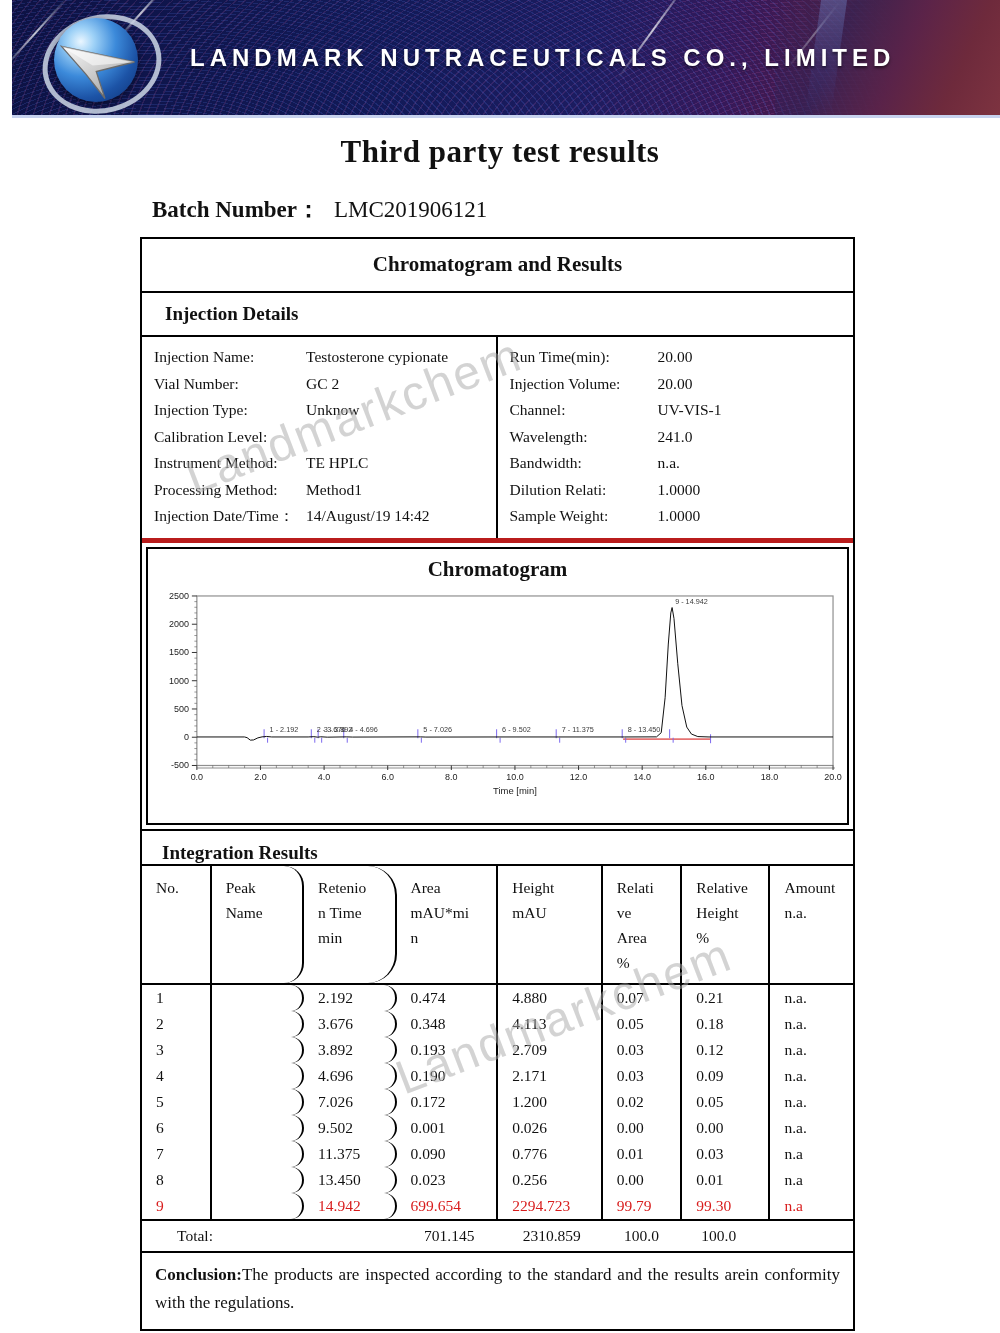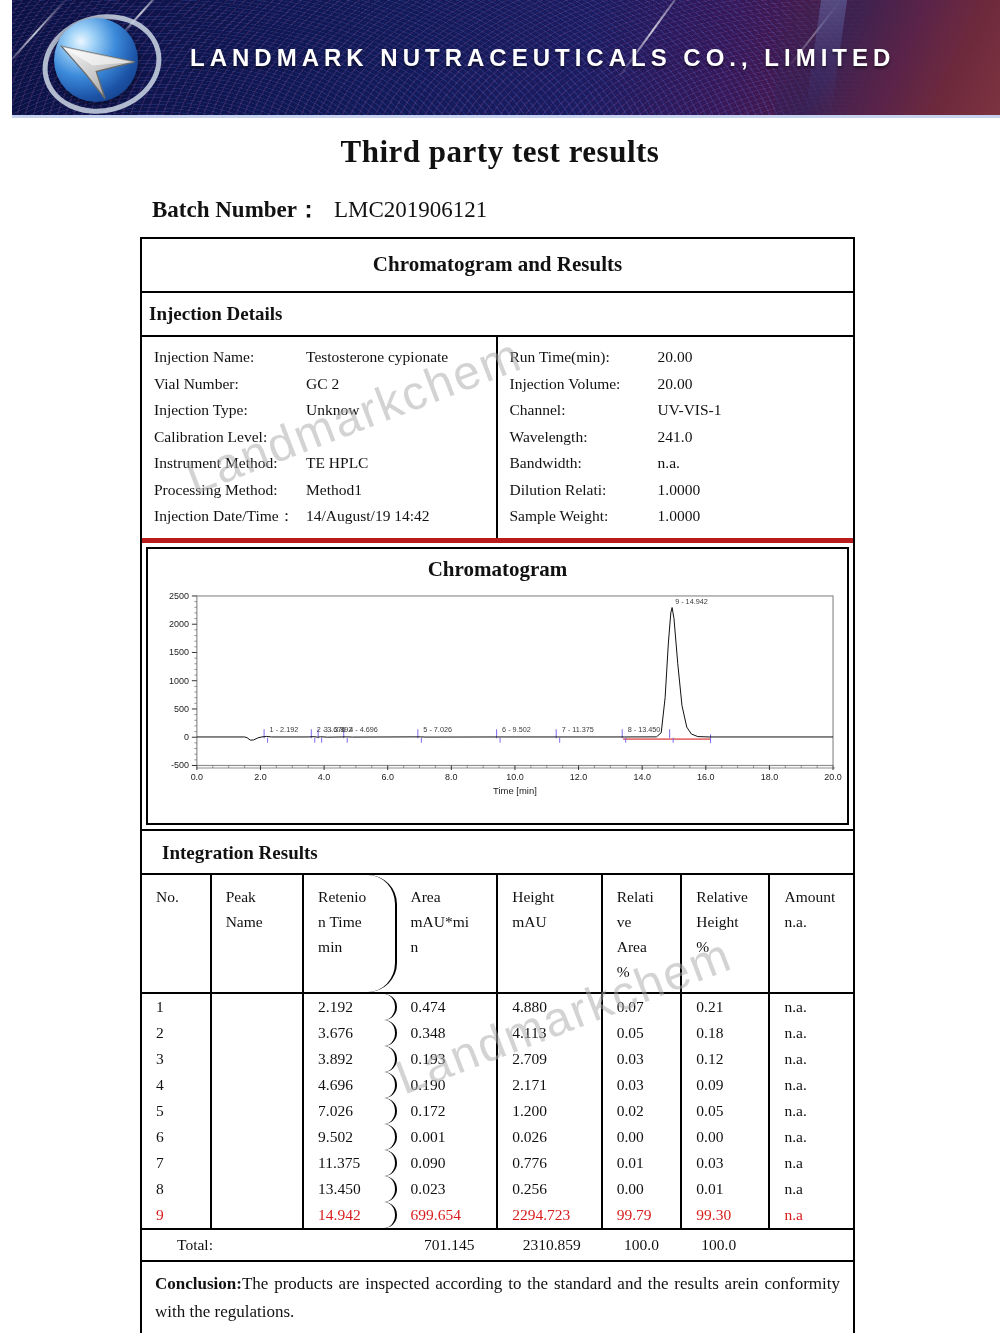--- a/index.html
+++ b/index.html
@@ -57,22 +57,22 @@
   }
 
   
   h1.doc-title { margin-top:16px; text-align:center; font-size:31px; font-weight:bold; letter-spacing:.5px; }
   .batch { margin:24px 0 0 152px; font-size:23px; }
   .batch .lbl { font-weight:bold; margin-right:14px; }
 
   
   .report-box { margin:12px 0 0 140px; width:715px; border:2px solid #000; }
   .box-title { text-align:center; font-size:21px; font-weight:bold; padding:13px 0 14px; border-bottom:2px solid #000; }
-  .sec-head { font-size:19px; font-weight:bold; padding:10px 0 10px 7px; border-bottom:2px solid #000; }
-  .sec-head.integ { border-bottom:none; padding:11px 0 9px 20px; }
+  .sec-head { font-size:19px; font-weight:bold; padding:10px 0 10px 23px; border-bottom:2px solid #000; }
+  .sec-head.integ { border-bottom:none; padding:11px 0 0 20px; }
 
   .inj-grid { display:flex; border-bottom:5px solid #b91c1c; font-size:15.5px; }
   .inj-col { width:50%; padding:7px 6px 8px 12px; }
   .inj-col.left { border-right:2px solid #000; }
   .inj-row { display:flex; line-height:26.5px; }
   .inj-label { flex:0 0 152px; }
   .inj-col.rt .inj-label { flex:0 0 148px; }
   .inj-value { white-space:nowrap; }
 
   .chrom-sec { border-bottom:2px solid #000; padding:4px; }
@@ -85,21 +85,21 @@
   .itable { border-top:2px solid #000; font-size:15.5px; }
   .t-head { display:flex; border-bottom:2px solid #000; }
   .t-hcell { padding:9px 4px 8px 14px; white-space:pre-line; line-height:25px; border-right:2px solid #000; }
   .t-hcell:last-child { border-right:none; }
   .t-row { display:flex; }
   .t-cell { padding:2.5px 4px 2.5px 14px; border-right:2px solid #000; line-height:21px; overflow:hidden; white-space:nowrap; }
   .t-cell:last-child { border-right:none; }
   .t-row.red .t-cell { color:#d81d1d; }
   .t-total { display:flex; border-top:2px solid #000;padding-left:21px; }
   .t-total .t-cell { border-right:none; padding:4px 4px 5px 14px; }
-  .c0{width:9.8%;} .c1{width:13%;} .c2{width:13%;border-radius:29px;} .c3{width:14.3%;}
+  .c0{width:9.8%;} .c1{width:13%;border-radius:20px;} .c2{width:13%;border-radius:29px;} .c3{width:14.3%;}
   .c4{width:14.7%;} .c5{width:11.2%;} .c6{width:12.4%;} .c7{width:11.6%; flex:1;}
   .tc0{width:35.8%;}
 
   .conclusion { border-top:2px solid #000; padding:8px 13px 12px 13px; font-size:17px; line-height:28px; text-align:justify; }
   .conclusion .b { font-weight:bold; }
 
   
   .watermark {
     position:absolute; font-family:"Liberation Sans", sans-serif;
     font-size:48px; letter-spacing:2px; color:#a9a9a9; opacity:.5;

